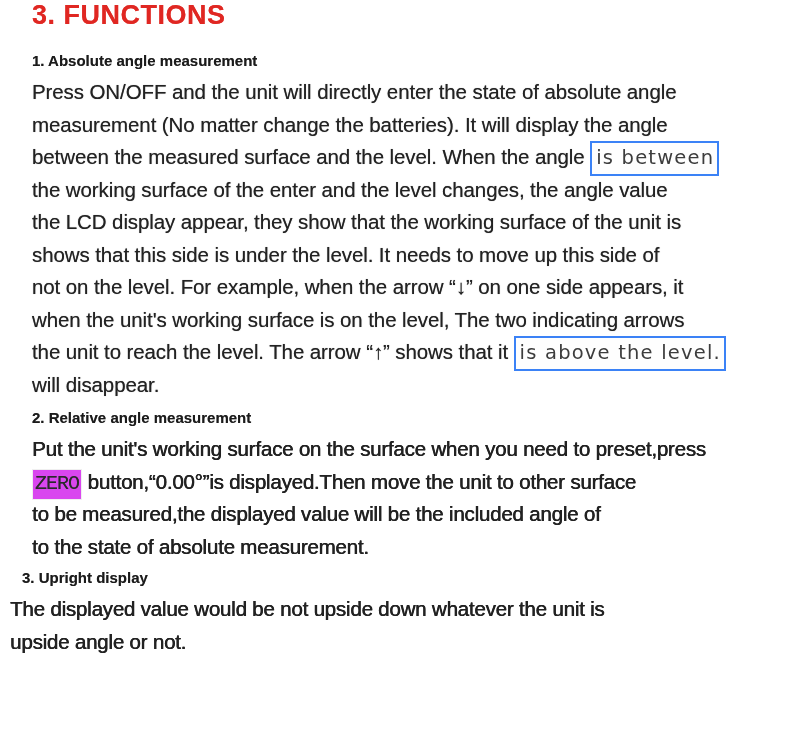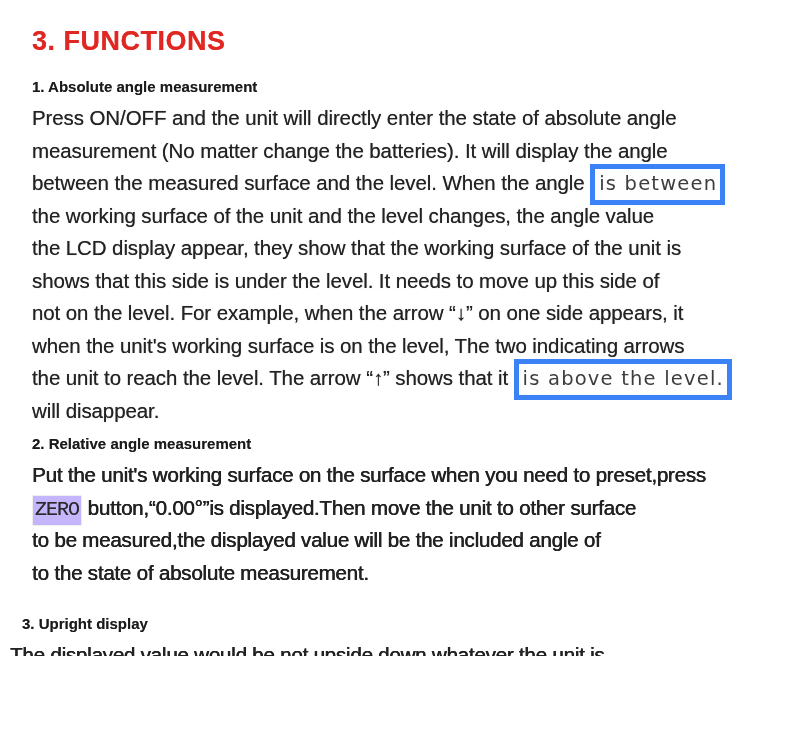--- a/index.html
+++ b/index.html
@@ -7,21 +7,21 @@
     padding: 0;
     background: #ffffff;
     width: 800px;
     height: 735px;
     overflow: hidden;
   }
   .page {
     box-sizing: border-box;
     width: 800px;
     height: 656px;
-    padding: 26px 28px 0 32px;
+    padding: 0 28px 0 32px;
     font-family: "Liberation Sans", "DejaVu Sans", sans-serif;
     color: #1e1e1e;
     overflow: hidden;
   }
   h1.doc-title {
     margin: 0;
     font-size: 27px;
     line-height: 30px;
     font-weight: bold;
     letter-spacing: 0.5px;
@@ -30,21 +30,21 @@
   h2.sec-heading {
     margin: 0;
     font-size: 15px;
     line-height: 30px;
     font-weight: bold;
     color: #1b1b1b;
     text-shadow: 0 0 0.6px rgba(20,20,20,0.55);
   }
   .sec-1 h2.sec-heading { margin-top: 16px; }
   .sec-2 h2.sec-heading { margin-top: 2px; }
-  .sec-3 h2.sec-heading { margin-top: 20px; margin-left: -10px; }
+  .sec-3 h2.sec-heading { margin-top: 0; margin-left: -10px; }
 
   .sec-body { margin: 0; }
   .line {
     white-space: nowrap;
     height: 32.5px;
     line-height: 32.5px;
     font-size: 20.5px;
     color: #222222;
     letter-spacing: -0.1px;
     text-shadow: 0 0 0.7px rgba(40,40,40,0.7);
@@ -56,49 +56,49 @@
   }
   .sec-3 .sec-body { margin-left: -22px; }
 
   
   .seg.patch {
     font-family: "DejaVu Sans", sans-serif;
     font-size: 19.5px;
     letter-spacing: 1.2px;
     color: #3d3d3d;
     text-shadow: none;
-    border: 5px solid #3b82f6;
+    border: 2px solid #3b82f6;
     background: #fefefe;
     padding: 3px 3px 5px 4px;
   }
   
   .seg.mono {
     font-family: "Liberation Mono", "DejaVu Sans Mono", monospace;
     font-size: 20px;
     letter-spacing: -1px;
     color: #2a2a2a;
     text-shadow: 0 0 0.5px rgba(40,40,40,0.6);
     border: 1px solid #efefef;
-    background: #c4b5fd;
+    background: #d946ef;
     padding: 2px 2px 4px 2px;
   }
 </style>
 </head>
 <body>
 
 <div class="page">
   <h1 class="doc-title" style="color: rgb(224, 39, 34);">3. FUNCTIONS</h1>
 
   <section class="sec-1">
     <h2 class="sec-heading">1. Absolute angle measurement</h2>
     <div class="sec-body">
         <div class="line"><span class="seg">Press ON/OFF and the unit will directly enter the state of absolute angle</span></div>
         <div class="line"><span class="seg">measurement (No matter change the batteries). It will display the angle</span></div>
         <div class="line"><span class="seg">between the measured surface and the level. When the angle </span><span class="seg patch">is between</span></div>
-        <div class="line"><span class="seg">the working surface of the unit and the level changes, the angle value</span></div>
+        <div class="line"><span class="seg">the working surface of the enter and the level changes, the angle value</span></div>
         <div class="line"><span class="seg">the LCD display appear, they show that the working surface of the unit is</span></div>
         <div class="line"><span class="seg">shows that this side is under the level. It needs to move up this side of</span></div>
         <div class="line"><span class="seg">not on the level. For example, when the arrow “↓” on one side appears, it</span></div>
         <div class="line"><span class="seg">when the unit's working surface is on the level, The two indicating arrows</span></div>
         <div class="line"><span class="seg">the unit to reach the level. The arrow “↑” shows that it </span><span class="seg patch">is above the level.</span></div>
         <div class="line"><span class="seg">will disappear.</span></div>
       </div>
   </section>
 
   <section class="sec-2">

